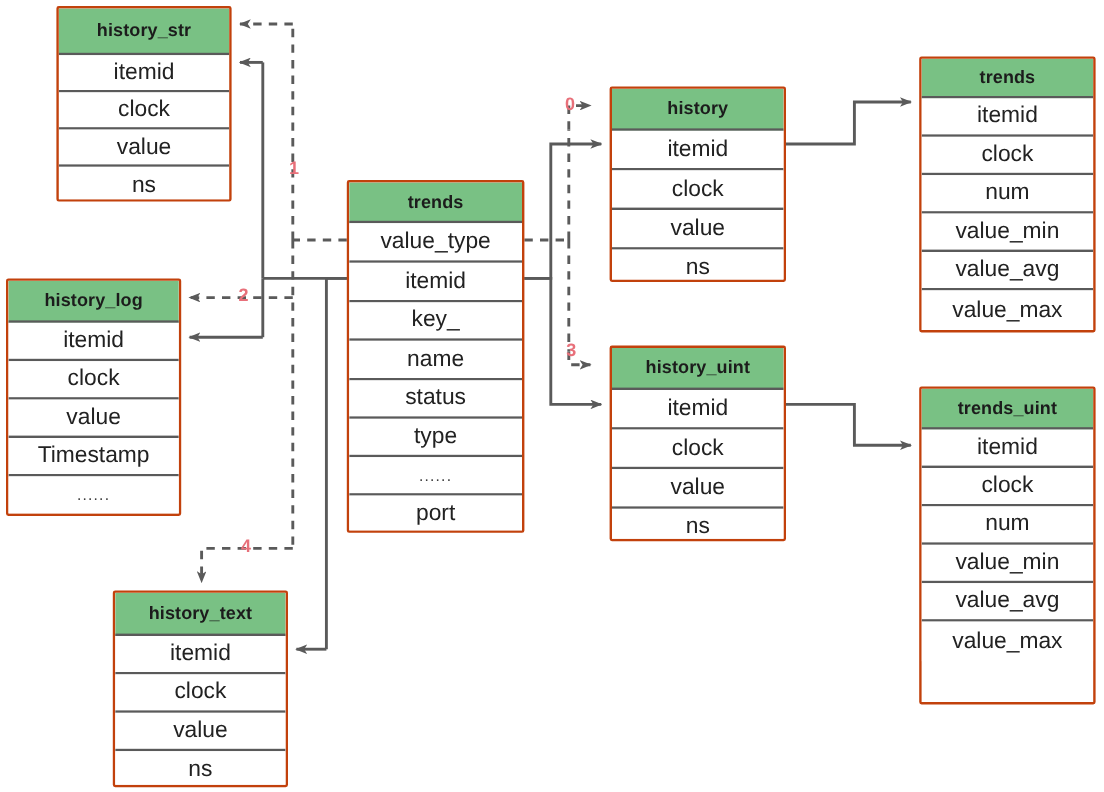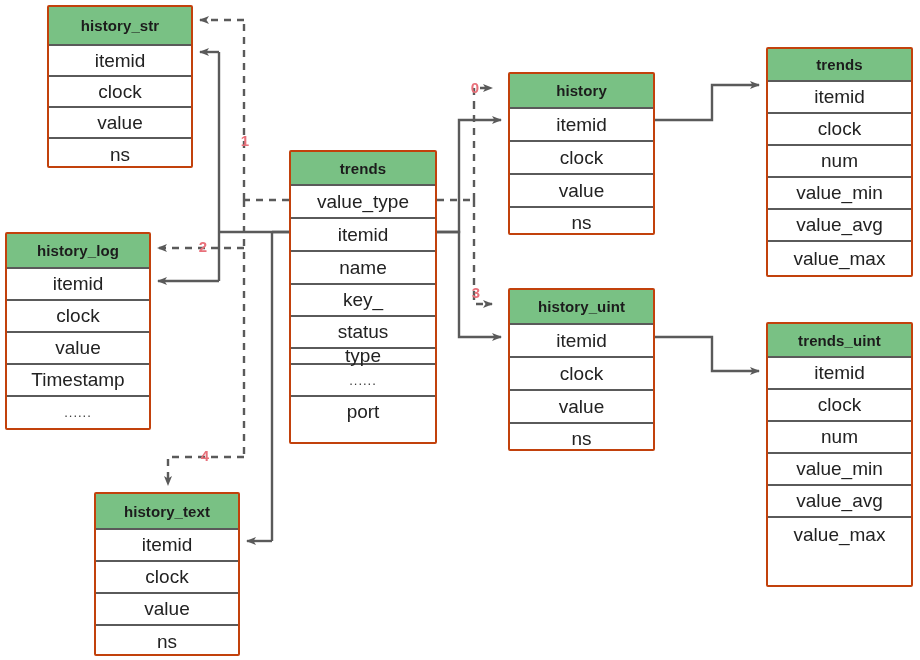--- a/index.html
+++ b/index.html
@@ -142,24 +142,24 @@
     <div class="table-row" style="height:32px;">clock</div>
     <div class="table-row" style="height:32px;">value</div>
     <div class="table-row" style="height:32px;">Timestamp</div>
     <div class="table-row ellipsis" style="height:31px;">......</div>
   </div>
 
   <div class="table-box" style="left:289px; top:150px; width:148px; height:294px;">
     <div class="table-header" style="height:34px;">trends</div>
     <div class="table-row" style="height:33px;">value_type</div>
     <div class="table-row" style="height:33px;">itemid</div>
+    <div class="table-row" style="height:32px;">key_</div>
     <div class="table-row" style="height:33px;">name</div>
-    <div class="table-row" style="height:32px;">key_</div>
     <div class="table-row" style="height:32px;">status</div>
-    <div class="table-row" style="height:16px;">type</div>
+    <div class="table-row" style="height:32px;">type</div>
     <div class="table-row ellipsis" style="height:32px;">......</div>
     <div class="table-row" style="height:29px;">port</div>
   </div>
 
   <div class="table-box" style="left:94px; top:492px; width:146px; height:164px;">
     <div class="table-header" style="height:36px;">history_text</div>
     <div class="table-row" style="height:32px;">itemid</div>
     <div class="table-row" style="height:32px;">clock</div>
     <div class="table-row" style="height:32px;">value</div>
     <div class="table-row" style="height:32px;">ns</div>

